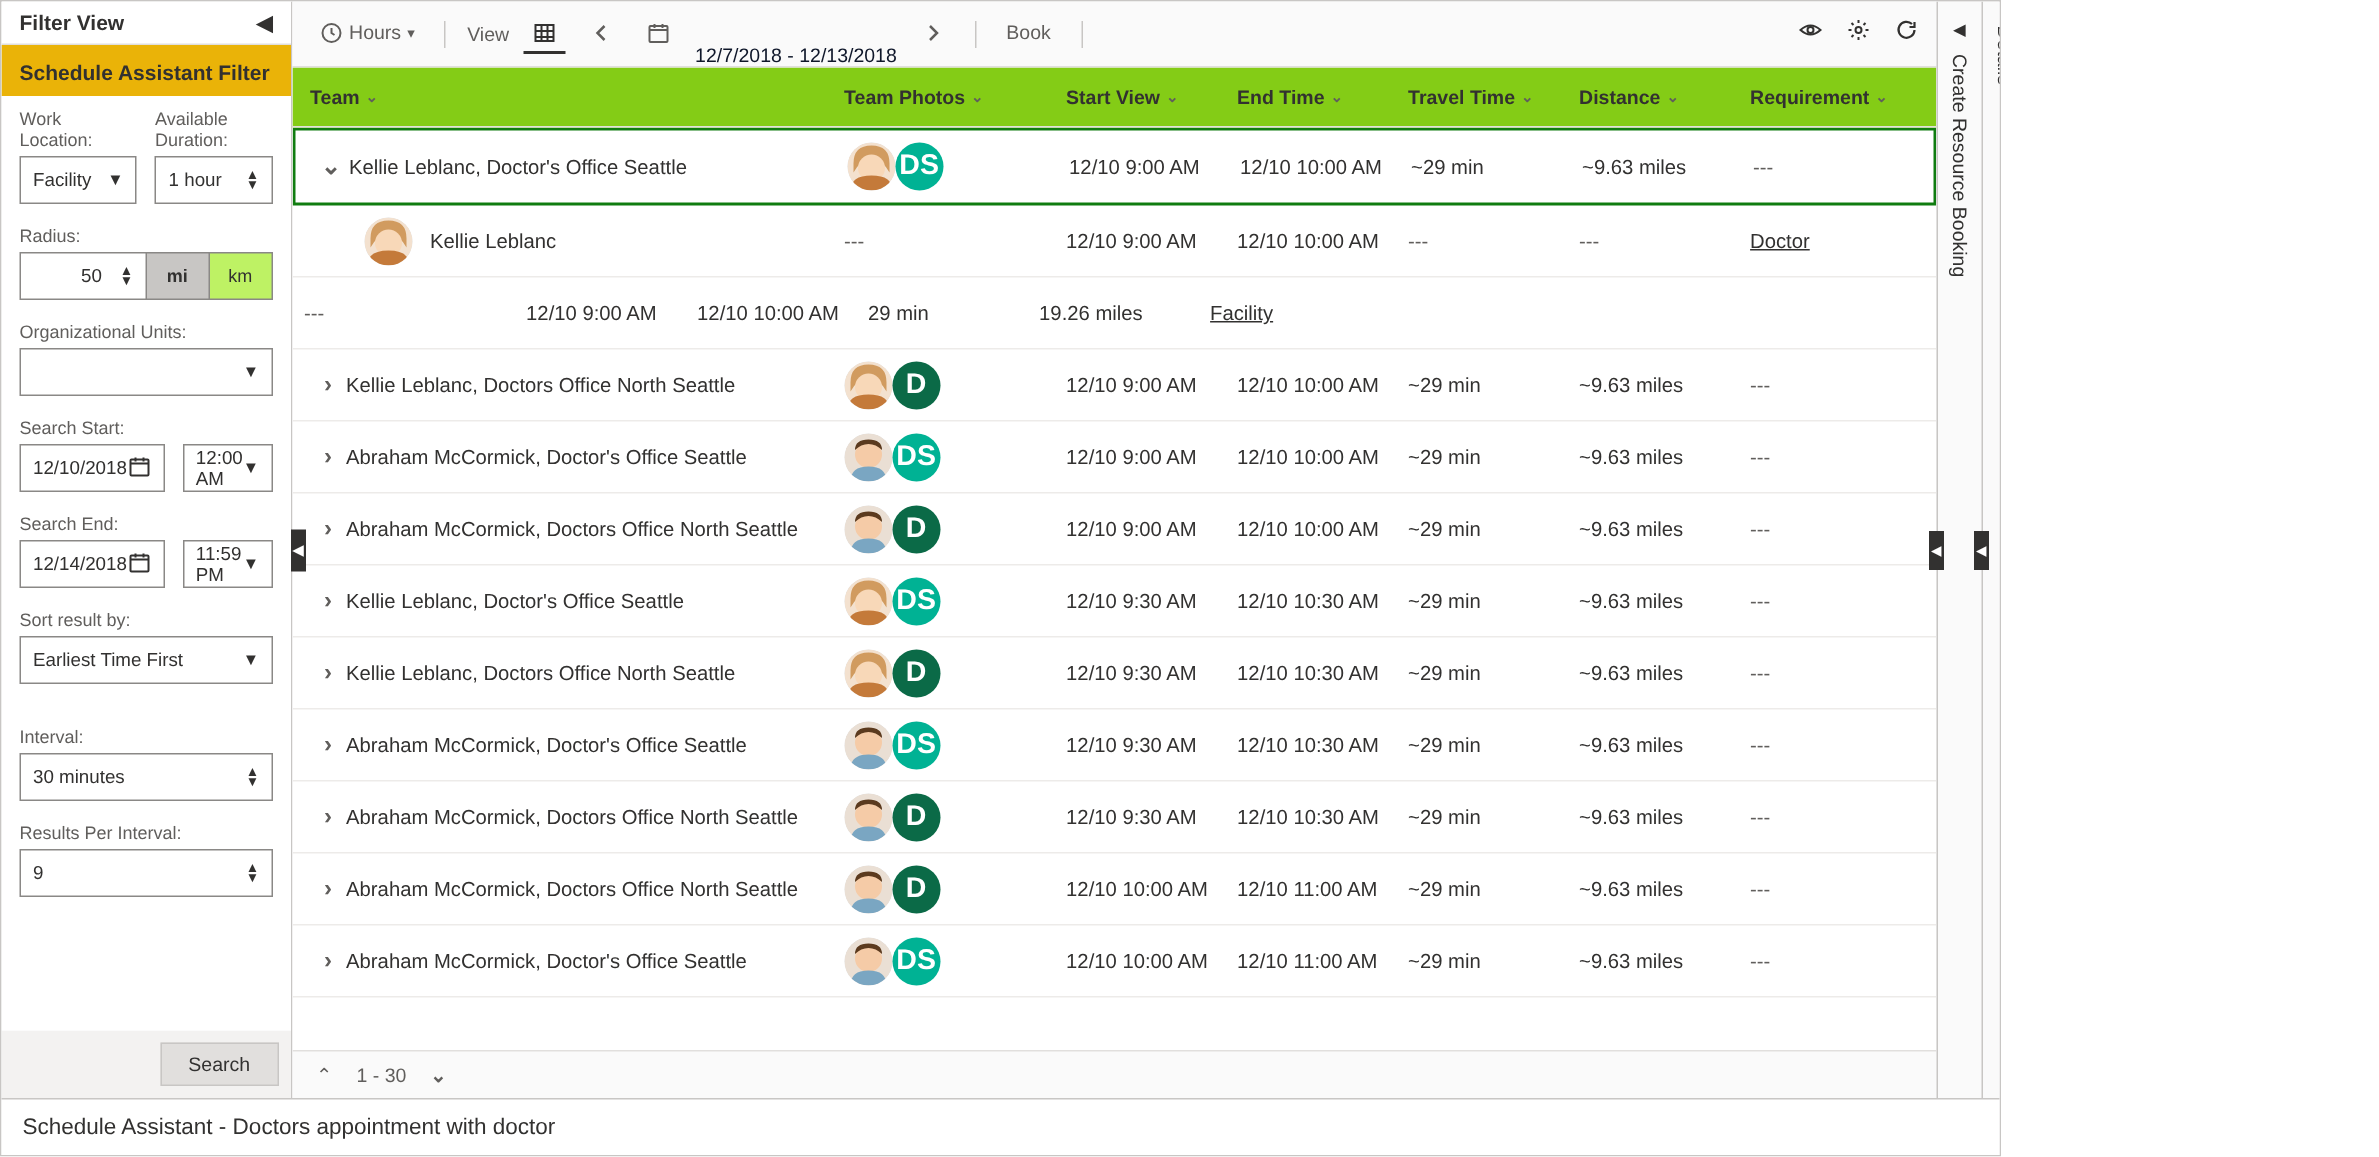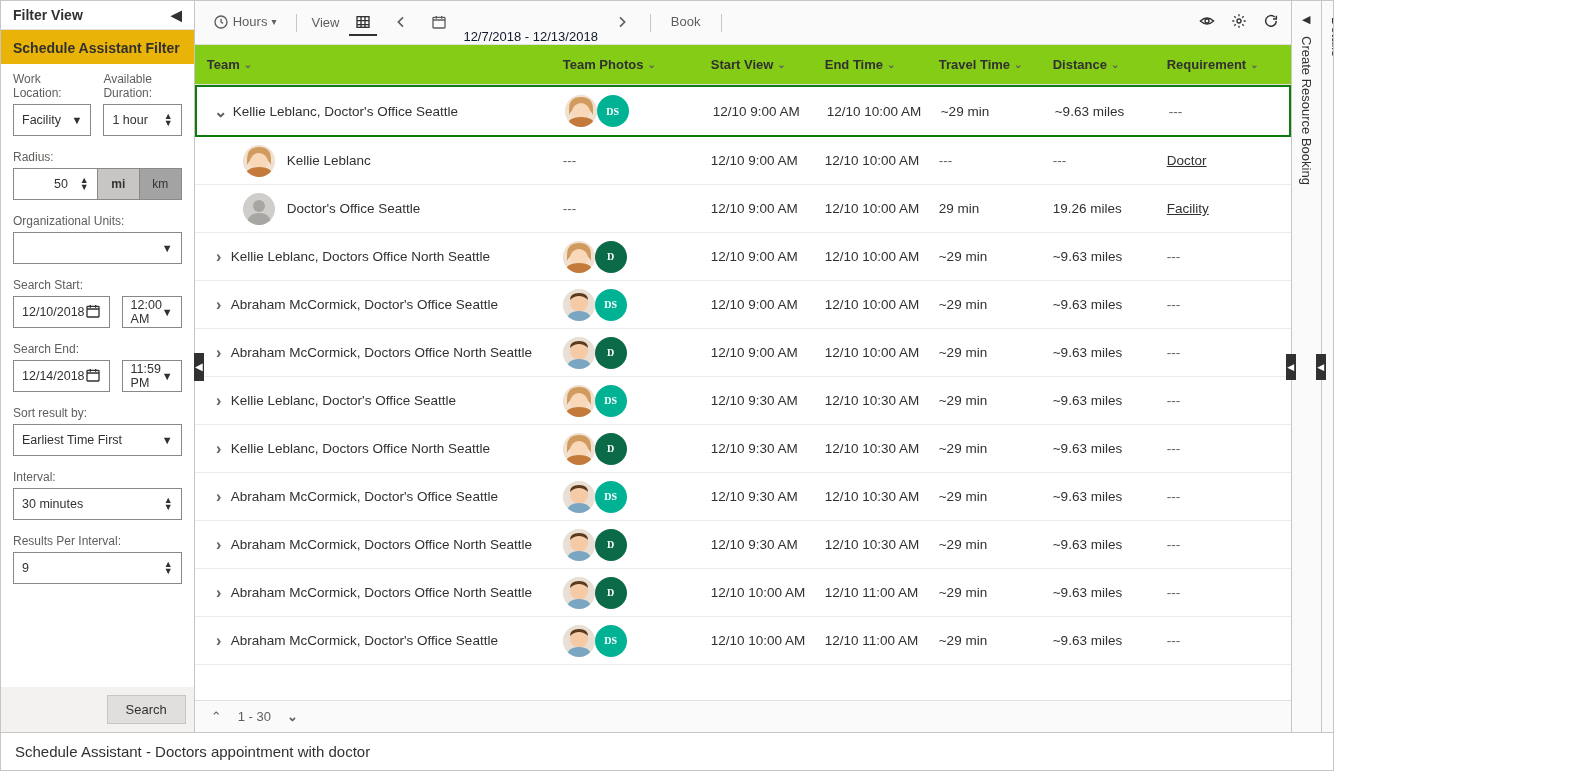--- a/index.html
+++ b/index.html
@@ -15,21 +15,21 @@
   .filter-body::-webkit-scrollbar { width:12px; }
   .filter-body::-webkit-scrollbar-thumb { background:#c8c6c4; }
   .field-row { display:flex; gap:12px; margin-bottom:14px; }
   .field { flex:1; display:flex; flex-direction:column; }
   .field-label { font-size:12px; color:#605e5c; margin-bottom:4px; }
   .input, .select { height:32px; border:1px solid #8a8886; background:#fff; padding:0 8px; font-size:12.5px; display:flex; align-items:center; justify-content:space-between; position:relative;}
   .select .caret, .input .caret { font-size:11px; color:#323130; }
   .spinner .caret-stack { font-size:9px; line-height:7px; display:flex; flex-direction:column; }
   .radius-row { display:flex; gap:0; }
   .radius-input { flex:1;padding-left:40px; }
-  .unit-btn { width:42px; height:32px; border:1px solid #8a8886; border-left:none; background:#a3a3a3; display:flex; align-items:center; justify-content:center; font-size:12px; cursor:pointer;}
+  .unit-btn { width:42px; height:32px; border:1px solid #8a8886; border-left:none; background:#bef264; display:flex; align-items:center; justify-content:center; font-size:12px; cursor:pointer;}
   .unit-btn.sel { background:#c8c6c4; font-weight:600; }
   .filter-footer { padding:8px; display:flex; justify-content:flex-end; background:#f3f2f1;}
   .search-btn { padding:6px 18px; background:#e1dfdd; border:1px solid #c8c6c4; cursor:pointer; font-size:13px;}
 
   
   .main { flex:1; display:flex; flex-direction:column; position:relative; background:#fafafa; }
   .toolbar { height:44px; border-bottom:1px solid #e1dfdd; display:flex; align-items:center; padding:0 12px; gap:10px; font-size:13px; color:#605e5c; background:#fafafa;}
   .toolbar .sep { width:1px; height:18px; background:#c8c6c4; margin:0 4px;}
   .toolbar .tb-btn { display:flex; align-items:center; gap:4px; padding:4px 6px; cursor:pointer; border-bottom:2px solid transparent;}
   .toolbar .grid-btn { border-bottom:2px solid #323130;}
@@ -54,21 +54,21 @@
 
   .table-body { flex:1; overflow-y:scroll; background:#fff;}
   .table-body::-webkit-scrollbar { width:16px; }
   .table-body::-webkit-scrollbar-thumb { background:#c8c6c4; }
   .row { display:flex; align-items:center; min-height:48px; border-bottom:1px solid #edebe9; padding-left:8px; font-size:13.5px; color:#323130;}
   .row.selected { border:2px solid #107c10; margin:0 0 0 0; height:52px;}
   .row .chev { width:24px; font-size:12px; color:#605e5c; display:flex; justify-content:center; cursor:pointer;}
   .row .team-name { flex:1; }
   .avatar { width:32px; height:32px; border-radius:50%; background:#e1dfdd; overflow:hidden; display:inline-block; }
   .avatar.gray svg { width:32px; height:32px;}
-  .badge { width:32px; height:32px; border-radius:50%; color:#fff; display:flex; align-items:center; justify-content:center; font-size:10px; font-weight:600; margin-left:-4px;font-family:Liberation Serif, serif;}
+  .badge { width:32px; height:32px; border-radius:50%; color:#fff; display:flex; align-items:center; justify-content:center; font-size:19px; font-weight:600; margin-left:-4px;}
   .badge.ds { background:#00b294; }
   .badge.d  { background:#0b6a47; }
   .link-underline { text-decoration:underline; cursor:pointer;}
   .dashes { color:#605e5c; }
 
   .pager { height:32px; border-top:1px solid #e1dfdd; display:flex; align-items:center; gap:16px; padding:0 16px; font-size:13px; color:#605e5c; background:#fafafa;}
 
   
   .right-rails { display:flex; }
   .rail { width:30px; border-left:1px solid #c8c6c4; background:#fafafa; display:flex; flex-direction:column; align-items:center; padding-top:12px; position:relative;}
@@ -194,21 +194,21 @@
       </div>
 
       <div class="field" style="margin-top:14px">
         <span class="field-label">Sort result by:</span>
         <div class="select">
           <span>Earliest Time First</span>
               <span class="caret">▼</span>
         </div>
       </div>
 
-      <div class="field" style="margin-top:14px">
+      <div class="field" style="margin-top:28px">
         <span class="field-label">Interval:</span>
         <div class="input spinner">
           <span>30 minutes</span>
           <span class="caret-stack">
                 <span>▲</span>
                 <span>▼</span>
               </span>
         </div>
       </div>
 
@@ -345,26 +345,20 @@
               <div class="td col-photos dashes">---</div>
               <div class="td col-start">12/10 9:00 AM</div>
               <div class="td col-end">12/10 10:00 AM</div>
               <div class="td col-travel dashes">---</div>
               <div class="td col-dist dashes">---</div>
               <div class="td col-req">
                 <span class="link-underline">Doctor</span>
               </div>
             </div>
             <div class="row">
-              <div class="col-team" style="display:flex;align-items:center;padding-left:40px">
-                <span class="avatar gray"><svg viewBox="0 0 32 32" width="32" height="32">
-                    <use href="#face-gray"></use>
-                  </svg></span>
-                <span style="margin-left:12px">Doctor's Office Seattle</span>
-              </div>
               <div class="td col-photos dashes">---</div>
               <div class="td col-start">12/10 9:00 AM</div>
               <div class="td col-end">12/10 10:00 AM</div>
               <div class="td col-travel ">29 min</div>
               <div class="td col-dist ">19.26 miles</div>
               <div class="td col-req">
                 <span class="link-underline">Facility</span>
               </div>
             </div>
             <div class="row">

